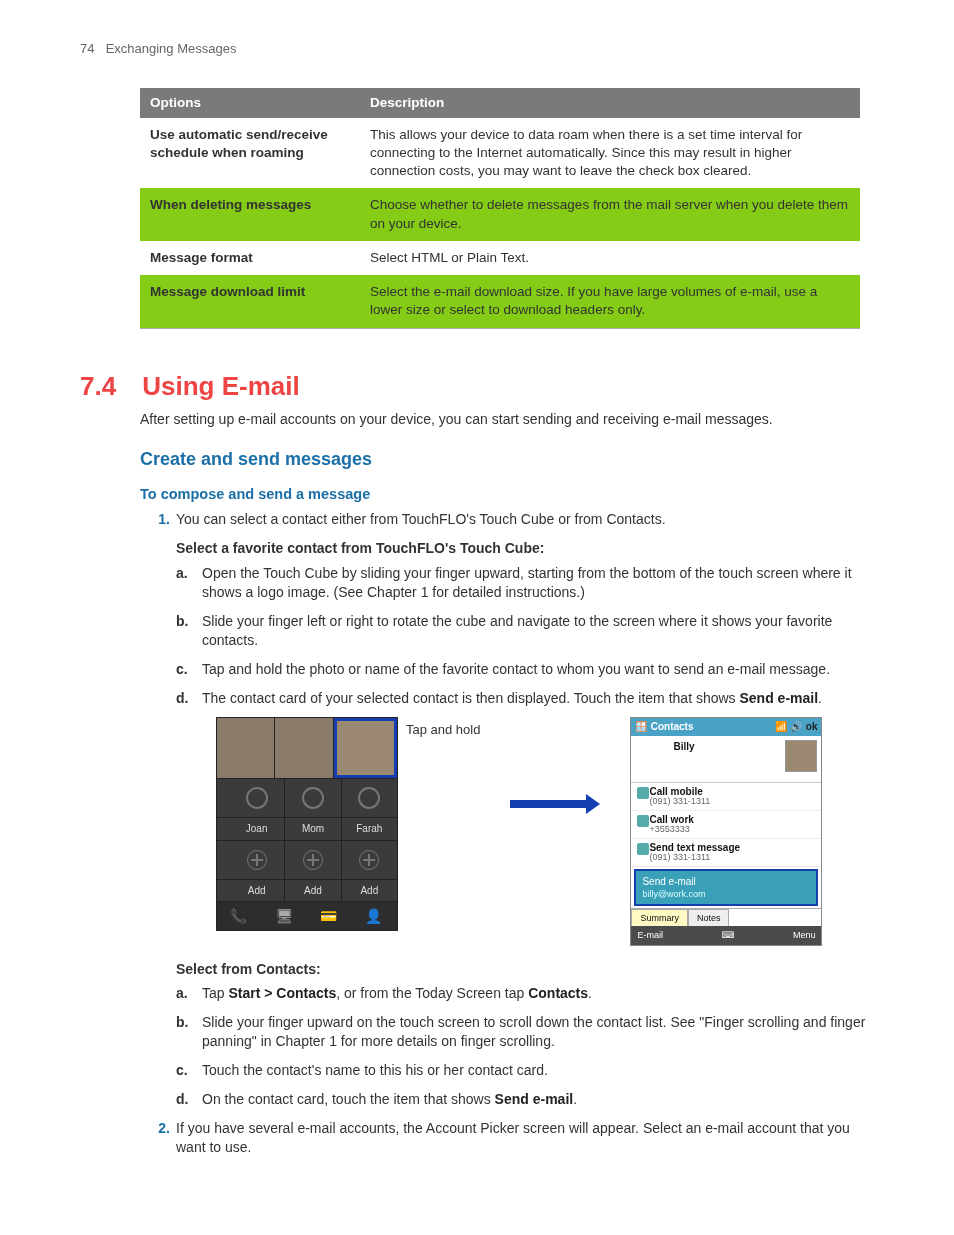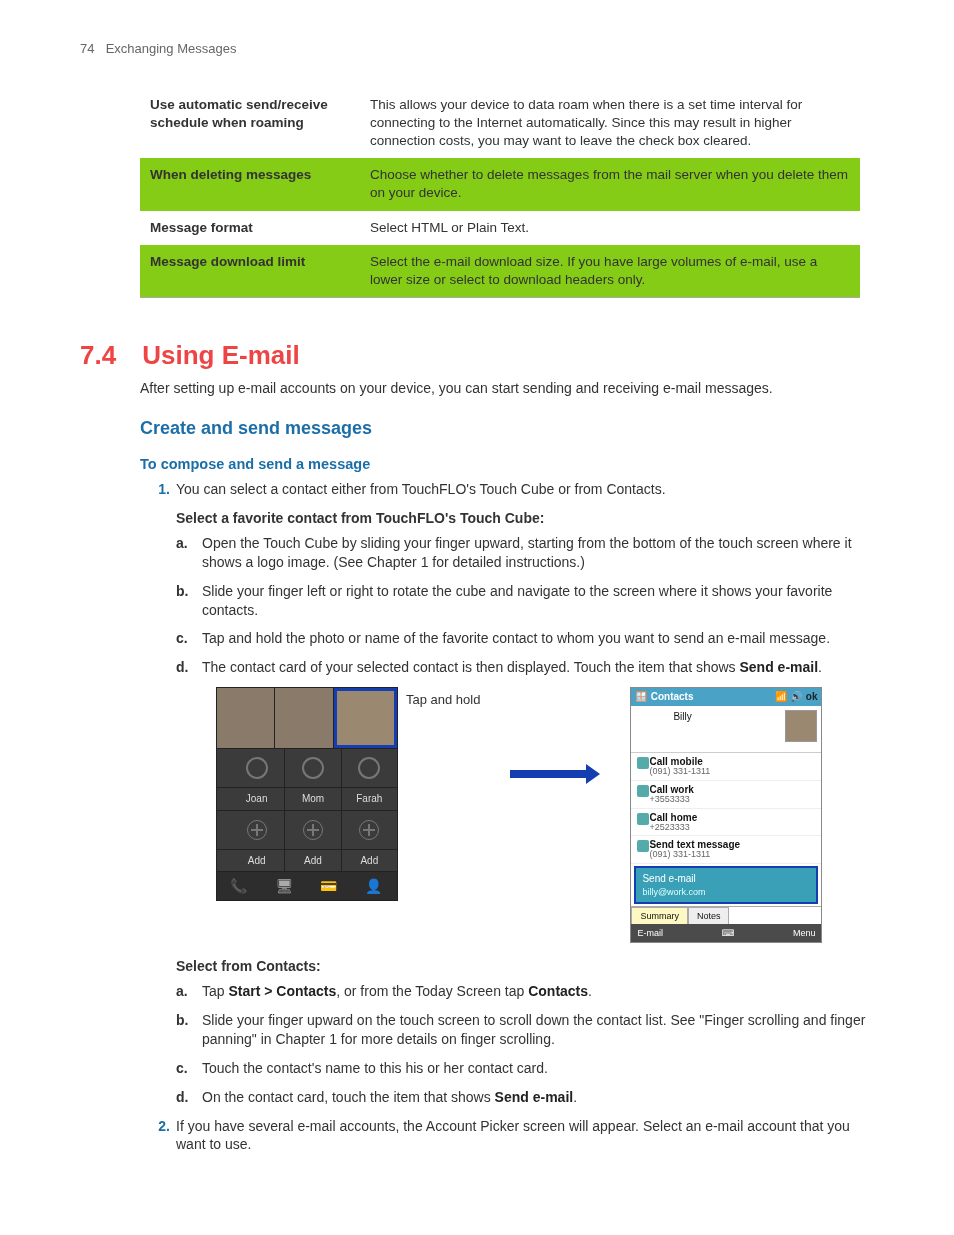--- a/index.html
+++ b/index.html
@@ -138,21 +138,21 @@
   .contactcard {
     width: 190px;
     border:1px solid #888;
     font-size:10px;
     background:#fff;
     color:#111;
   }
   .cc-title{background:#4aa3c7;color:#fff;display:flex;align-items:center;justify-content:space-between;padding:2px 4px;font-size:10px;}
   .cc-title .ttl{font-weight:bold;}
   .cc-head{display:flex;justify-content:space-between;align-items:flex-start;padding:4px;border-bottom:1px solid #ccc;height:38px;}
-  .cc-head .nm{font-weight:normal;padding-left:38px;}
+  .cc-head .nm{font-weight:bold;padding-left:38px;}
   .cc-head .av{width:30px;height:30px;background:#9a8870;border:1px solid #999;}
   .cc-item{display:flex;gap:0;padding:3px 6px;border-bottom:1px solid #eee;line-height:1.1;}
   .cc-item .ic{width:12px;height:12px;background:#5aa;border-radius:2px;flex-shrink:0;margin-top:1px;}
   .cc-item .txt{font-weight:bold;}
   .cc-item .sub{display:block;font-weight:normal;color:#666;font-size:9px;}
   .cc-send{background:#3aa0b8;color:#fff;padding:4px 6px;border:2px solid #153fb0;margin:2px 3px;}
   .cc-send .sub{color:#dff;font-size:9px;display:block;}
   .cc-tabs{display:flex;border-top:1px solid #aaa;}
   .cc-tabs .tab{padding:2px 8px;border:1px solid #aaa;border-bottom:none;font-size:9px;background:#eee;}
   .cc-tabs .tab.active{background:#fef9c3;}
@@ -161,20 +161,24 @@
 </head>
 <body>
 
 <div class="page-header">
   <span class="pn">74</span>
   <span>Exchanging Messages</span>
 </div>
 
 <table class="options">
   <tbody>
+      <tr>
+    <th>Options</th>
+    <th>Description</th>
+  </tr>
   <tr>
     <td class="opt">Use automatic send/receive schedule when roaming</td>
     <td>This allows your device to data roam when there is a set time interval for connecting to the Internet automatically.  Since this may result in higher connection costs, you may want to leave the check box cleared.</td>
   </tr>
   <tr class="shade">
     <td class="opt">When deleting messages</td>
     <td>Choose whether to delete messages from the mail server when you delete them on your device.</td>
   </tr>
   <tr>
     <td class="opt">Message format</td>
@@ -280,24 +284,20 @@
           <div class="nm">Billy</div>
           <div class="av"></div>
         </div>
         <div class="cc-item">
           <div class="ic"></div>
           <div><span class="txt">Call mobile</span><span class="sub">(091) 331-1311</span></div>
         </div>
         <div class="cc-item">
           <div class="ic"></div>
           <div><span class="txt">Call work</span><span class="sub">+3553333</span></div>
-        </div>
-        <div class="cc-item">
-          <div class="ic"></div>
-          <div><span class="txt">Call home</span><span class="sub">+2523333</span></div>
         </div>
         <div class="cc-item">
           <div class="ic"></div>
           <div><span class="txt">Send text message</span><span class="sub">(091) 331-1311</span></div>
         </div>
         <div class="cc-send">
           <span class="txt">Send e-mail</span>
           <span class="sub">billy@work.com</span>
         </div>
         <div class="cc-tabs">

